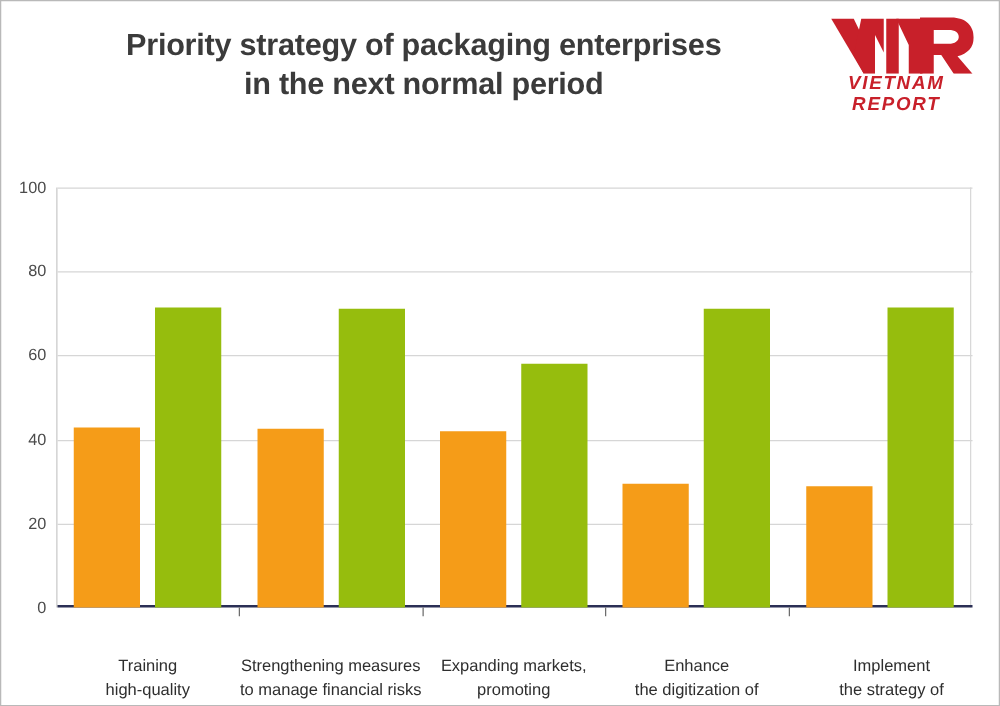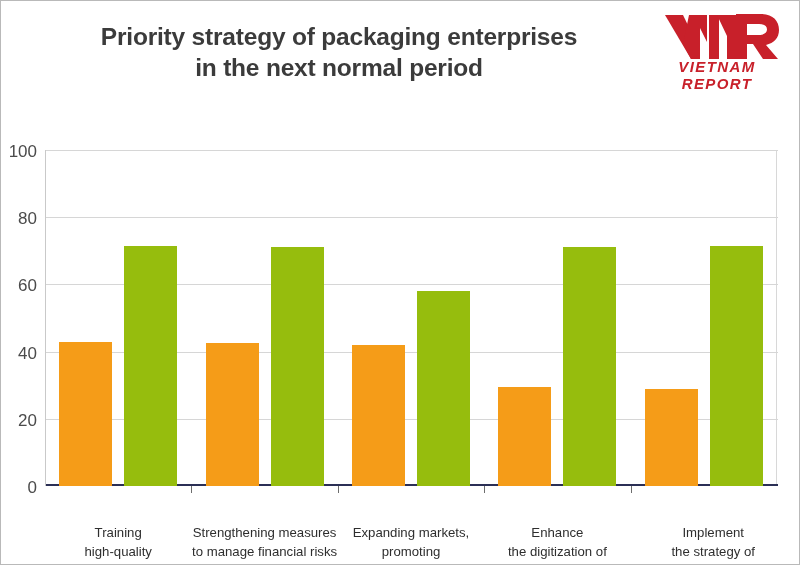--- a/index.html
+++ b/index.html
@@ -95,21 +95,21 @@
     position: absolute;
     left: 0; top: 149px;
     width: 44px;
     height: 336px;
   }
   .ylab {
     position: absolute;
     right: 8px;
     width: 36px;
     text-align: right;
-    font-size: 17px;
+    font-size: 13px;
     color: #4b4b4b;
     line-height: 1;
     transform: translateY(-7px);
   }
 
   .bar {
     position: absolute;
     bottom: 0;
   }
   .bar.orange { background: #f59c18; }

